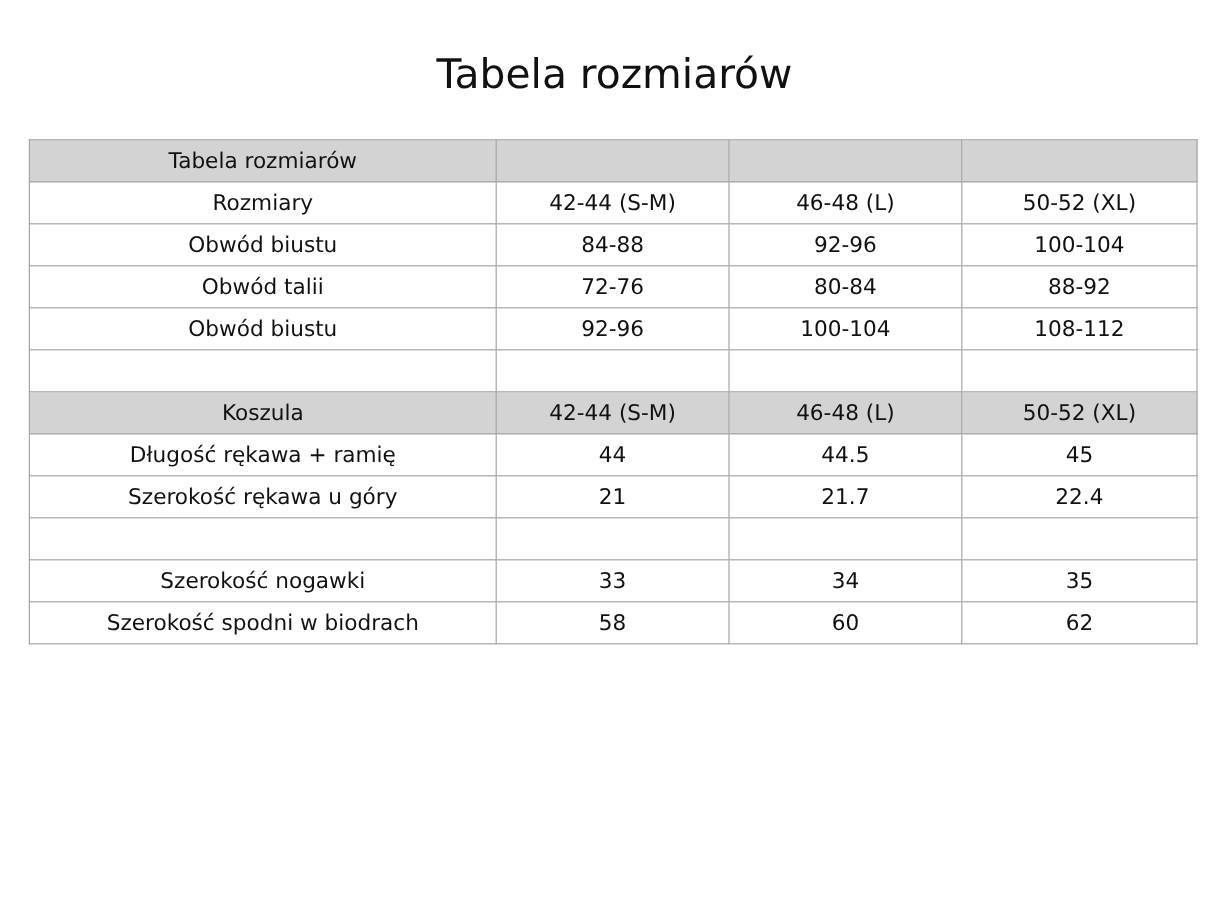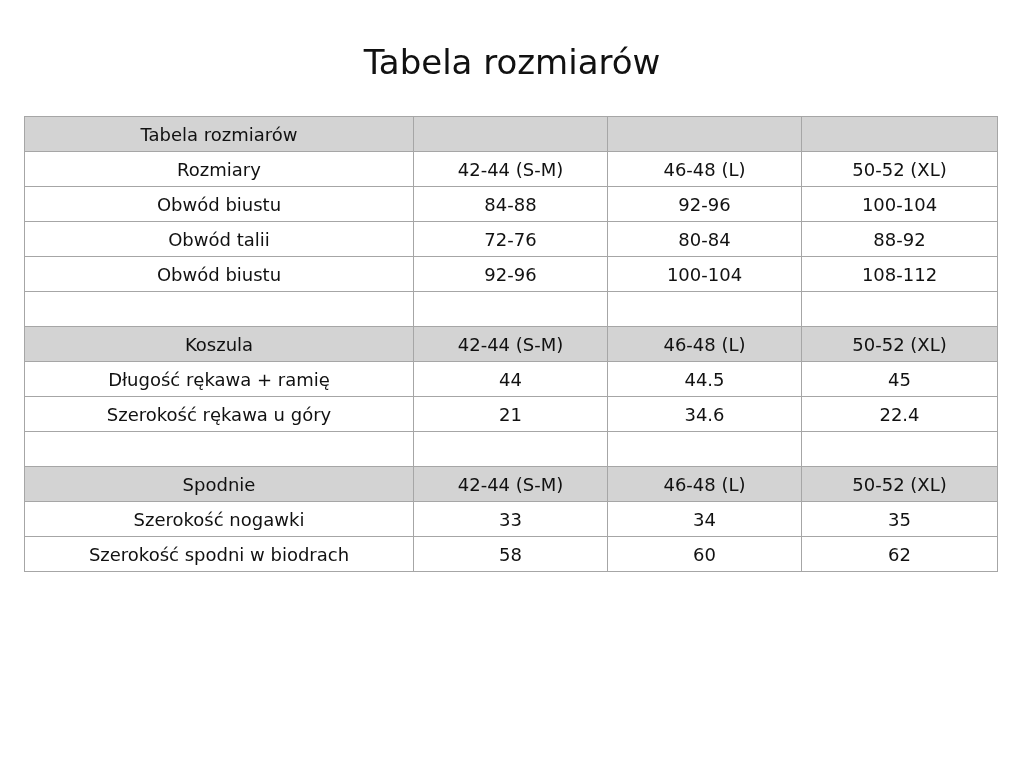--- a/index.html
+++ b/index.html
@@ -72,34 +72,28 @@
       </tr>
       <tr class="">
         <td>Długość rękawa + ramię</td>
         <td>44</td>
         <td>44.5</td>
         <td>45</td>
       </tr>
       <tr class="">
         <td>Szerokość rękawa u góry</td>
         <td>21</td>
-        <td>34.6</td>
+        <td>21.7</td>
         <td>22.4</td>
       </tr>
       <tr class="">
         <td></td>
         <td></td>
         <td></td>
         <td></td>
-      </tr>
-      <tr class="hdr">
-        <td>Spodnie</td>
-        <td>42-44 (S-M)</td>
-        <td>46-48 (L)</td>
-        <td>50-52 (XL)</td>
       </tr>
       <tr class="">
         <td>Szerokość nogawki</td>
         <td>33</td>
         <td>34</td>
         <td>35</td>
       </tr>
       <tr class="">
         <td>Szerokość spodni w biodrach</td>
         <td>58</td>

